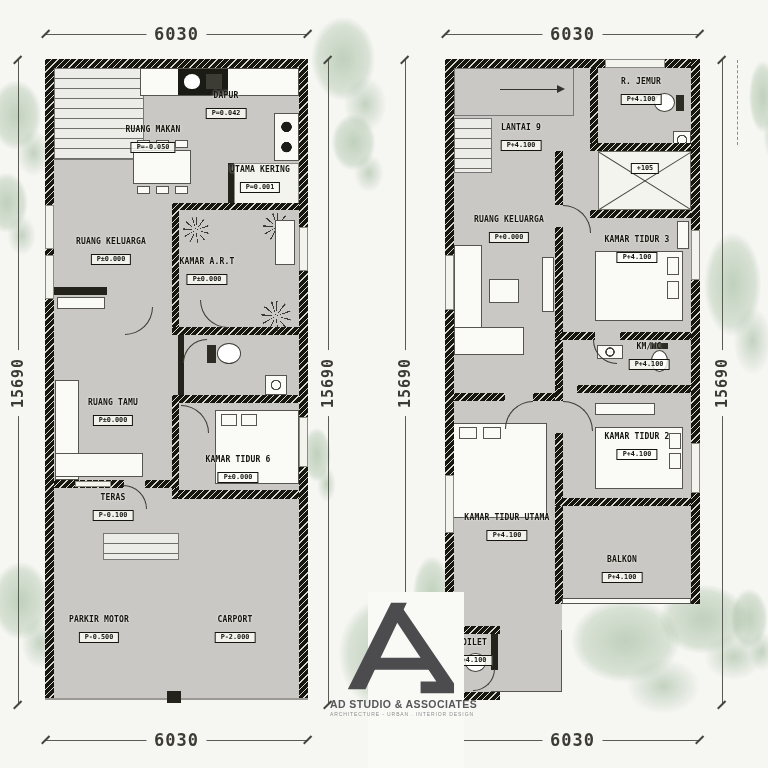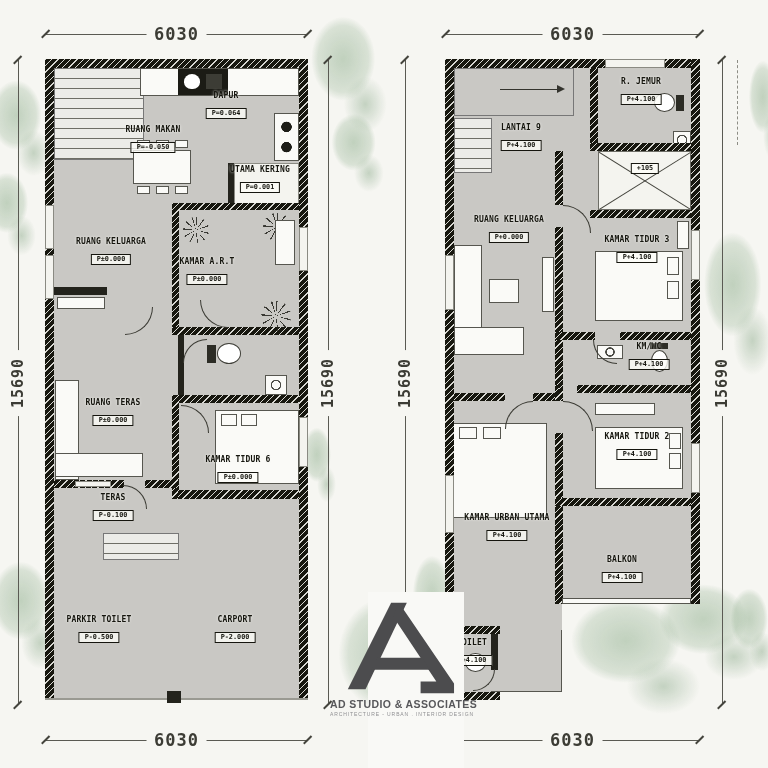--- a/index.html
+++ b/index.html
@@ -136,52 +136,52 @@
   <div class="w" style="left:122px;top:636px;width:14px;height:12px"></div>
 
   <div class="white" style="left:0;top:150px;width:9px;height:44px"></div>
   <div class="white" style="left:0;top:200px;width:9px;height:44px"></div>
   <div class="white" style="left:254px;top:172px;width:9px;height:44px"></div>
   <div class="white" style="left:254px;top:362px;width:9px;height:50px"></div>
   <div class="white" style="left:30px;top:426px;width:36px;height:6px"></div>
 
   <div class="rlabel" style="left:181px;top:36px">
     <div class="nm">DAPUR</div>
-    <div><span class="lv">P=0.064</span></div>
+    <div><span class="lv">P=0.042</span></div>
   </div>
   <div class="rlabel" style="left:108px;top:70px">
     <div class="nm">RUANG MAKAN</div>
     <div><span class="lv">P=-0.050</span></div>
   </div>
   <div class="rlabel" style="left:215px;top:110px">
     <div class="nm">UTAMA KERING</div>
     <div><span class="lv">P=0.001</span></div>
   </div>
   <div class="rlabel" style="left:66px;top:182px">
     <div class="nm">RUANG KELUARGA</div>
     <div><span class="lv">P±0.000</span></div>
   </div>
   <div class="rlabel" style="left:162px;top:202px">
     <div class="nm">KAMAR A.R.T</div>
     <div><span class="lv">P±0.000</span></div>
   </div>
   <div class="rlabel" style="left:68px;top:343px">
-    <div class="nm">RUANG TERAS</div>
+    <div class="nm">RUANG TAMU</div>
     <div><span class="lv">P±0.000</span></div>
   </div>
   <div class="rlabel" style="left:193px;top:400px">
     <div class="nm">KAMAR TIDUR 6</div>
     <div><span class="lv">P±0.000</span></div>
   </div>
   <div class="rlabel" style="left:68px;top:438px">
     <div class="nm">TERAS</div>
     <div><span class="lv">P-0.100</span></div>
   </div>
   <div class="rlabel" style="left:54px;top:560px">
-    <div class="nm">PARKIR TOILET</div>
+    <div class="nm">PARKIR MOTOR</div>
     <div><span class="lv">P-0.500</span></div>
   </div>
   <div class="rlabel" style="left:190px;top:560px">
     <div class="nm">CARPORT</div>
     <div><span class="lv">P-2.000</span></div>
   </div>
 </div>
 
 <div class="plan" style="left:445px;top:55px;width:255px;height:650px">
 
@@ -293,21 +293,21 @@
   </div>
   <div class="rlabel" style="left:204px;top:287px">
     <div class="nm">KM/WC</div>
     <div><span class="lv">P+4.100</span></div>
   </div>
   <div class="rlabel" style="left:192px;top:377px">
     <div class="nm">KAMAR TIDUR 2</div>
     <div><span class="lv">P+4.100</span></div>
   </div>
   <div class="rlabel" style="left:62px;top:458px">
-    <div class="nm">KAMAR URBAN UTAMA</div>
+    <div class="nm">KAMAR TIDUR UTAMA</div>
     <div><span class="lv">P+4.100</span></div>
   </div>
   <div class="rlabel" style="left:177px;top:500px">
     <div class="nm">BALKON</div>
     <div><span class="lv">P+4.100</span></div>
   </div>
   <div class="rlabel" style="left:27px;top:583px">
     <div class="nm">TOILET</div>
     <div><span class="lv">P+4.100</span></div>
   </div>

